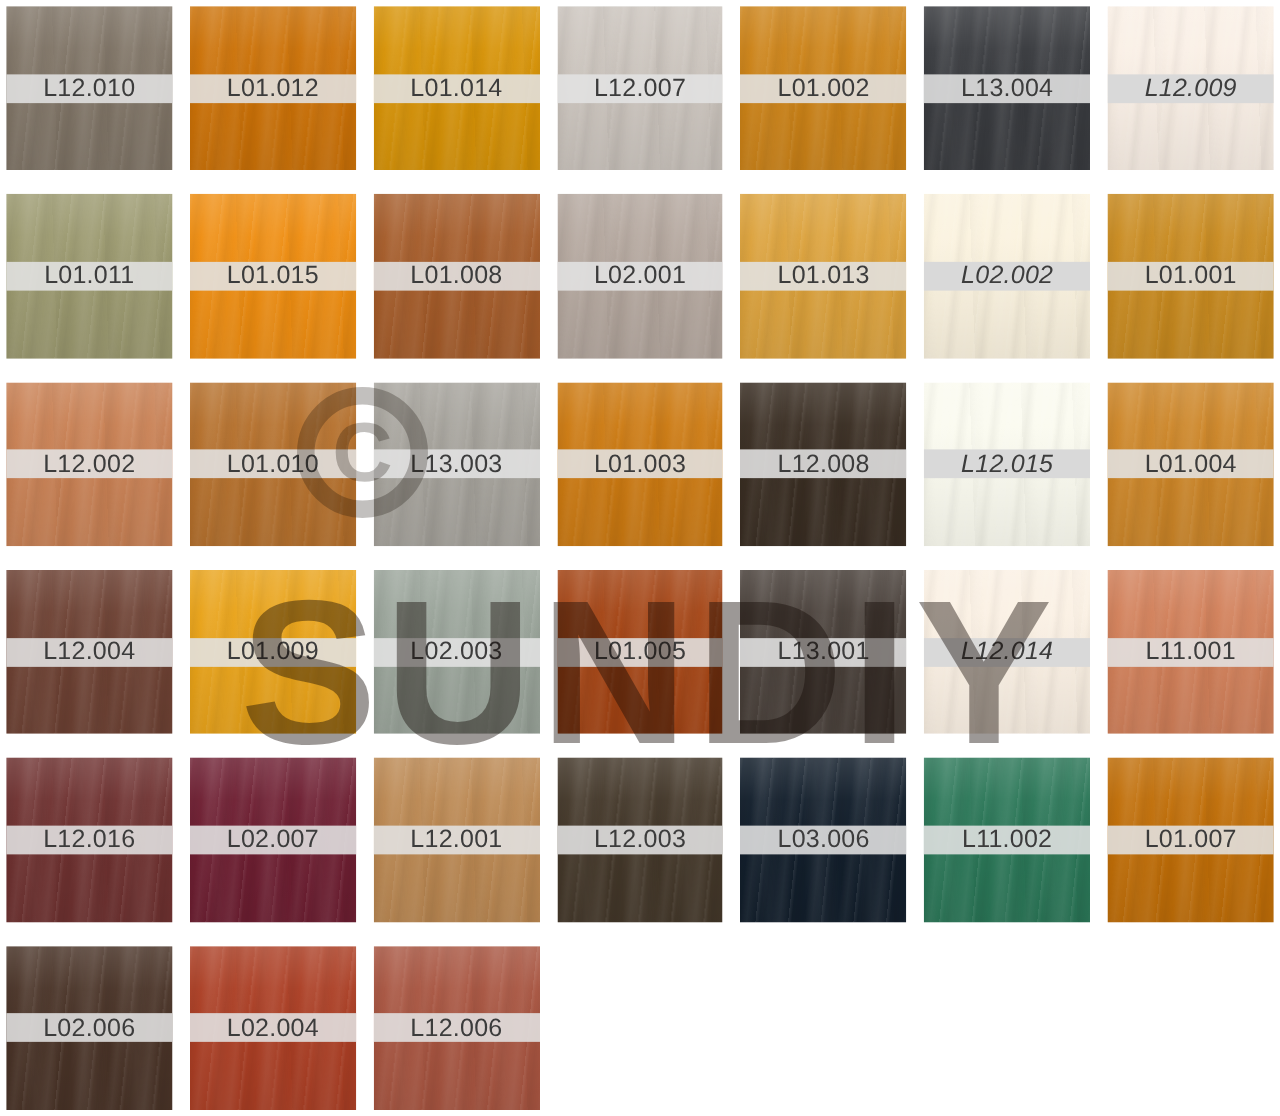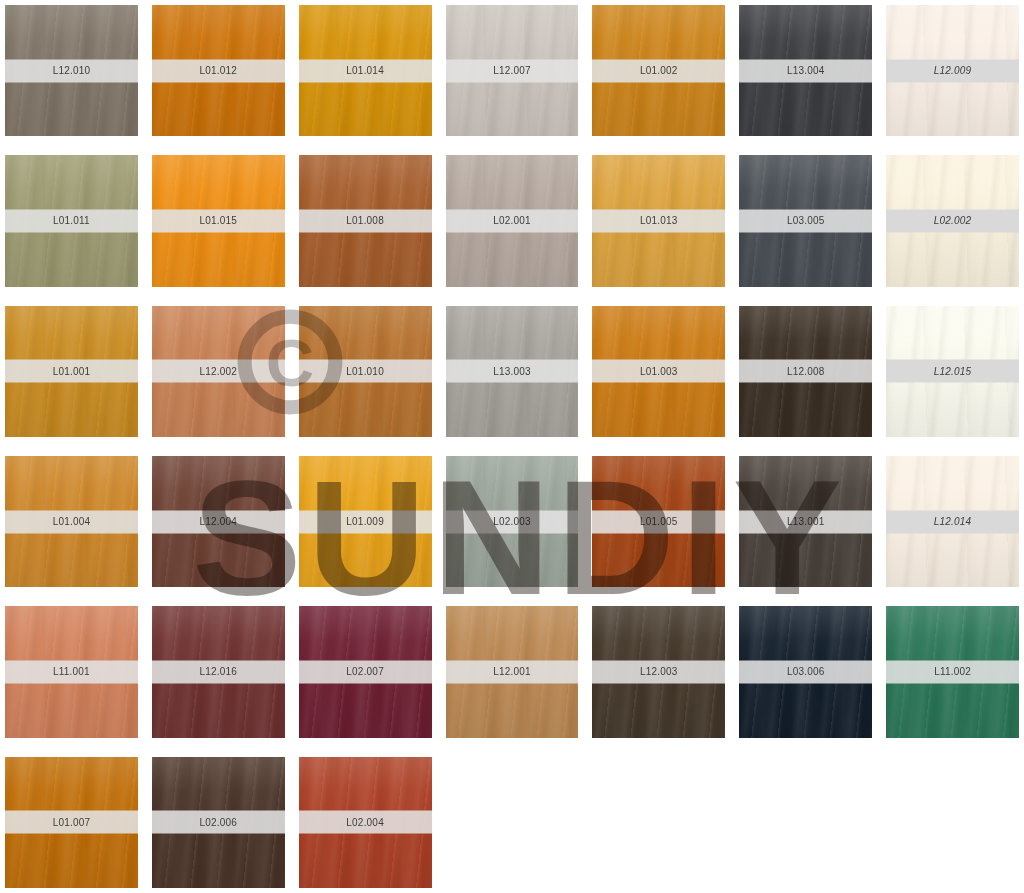--- a/index.html
+++ b/index.html
@@ -74,21 +74,21 @@
     display:flex;
     align-items:center;
     justify-content:center;
     z-index:3;
   }
   .label-band.pale{
     background:#d9d9d9;
     font-style:italic;
   }
   .label-text{
-    font-size:10px;
+    font-size:20px;
     letter-spacing:.2px;
     color:#3c3c3c;
     line-height:1;
     white-space:nowrap;
     font-family:"Liberation Sans","DejaVu Sans",sans-serif;
   }
   
   .wm{
     position:absolute;
     pointer-events:none;
@@ -225,29 +225,20 @@
       <div class="cell">
         <div class="swatch" style="background-color: rgb(220, 162, 60);">
           <div class="grain"></div>
           <div class="sheen"></div>
         </div>
         <div class="label-band">
           <span class="label-text">L01.013</span>
         </div>
       </div>
       <div class="cell">
-        <div class="swatch" style="background-color: rgb(70, 76, 82);">
-          <div class="grain"></div>
-          <div class="sheen"></div>
-        </div>
-        <div class="label-band">
-          <span class="label-text">L03.005</span>
-        </div>
-      </div>
-      <div class="cell">
         <div class="swatch" style="background-color: rgb(251, 243, 223);">
           <div class="grain"></div>
           <div class="sheen"></div>
         </div>
         <div class="label-band pale">
           <span class="label-text">L02.002</span>
         </div>
       </div>
       <div class="cell">
         <div class="swatch" style="background-color: rgb(201, 139, 32);">
@@ -456,20 +447,29 @@
           <span class="label-text">L02.006</span>
         </div>
       </div>
       <div class="cell">
         <div class="swatch" style="background-color: rgb(172, 63, 37);">
           <div class="grain"></div>
           <div class="sheen"></div>
         </div>
         <div class="label-band">
           <span class="label-text">L02.004</span>
+        </div>
+      </div>
+      <div class="cell">
+        <div class="swatch" style="background-color: rgb(168, 85, 65);">
+          <div class="grain"></div>
+          <div class="sheen"></div>
+        </div>
+        <div class="label-band">
+          <span class="label-text">L12.006</span>
         </div>
       </div>
     </div>
 
   <div class="wm" id="wm-copyright">
     <svg viewBox="0 0 100 100" aria-hidden="true">
       <circle cx="50" cy="50" r="42" fill="none" stroke="rgba(20,10,5,0.26)" stroke-width="13"></circle>
       <text x="50" y="50" text-anchor="middle" dominant-baseline="central" font-family="Liberation Sans, sans-serif" font-size="62" font-weight="bold" fill="rgba(20,10,5,0.26)">C</text>
     </svg>
   </div>

